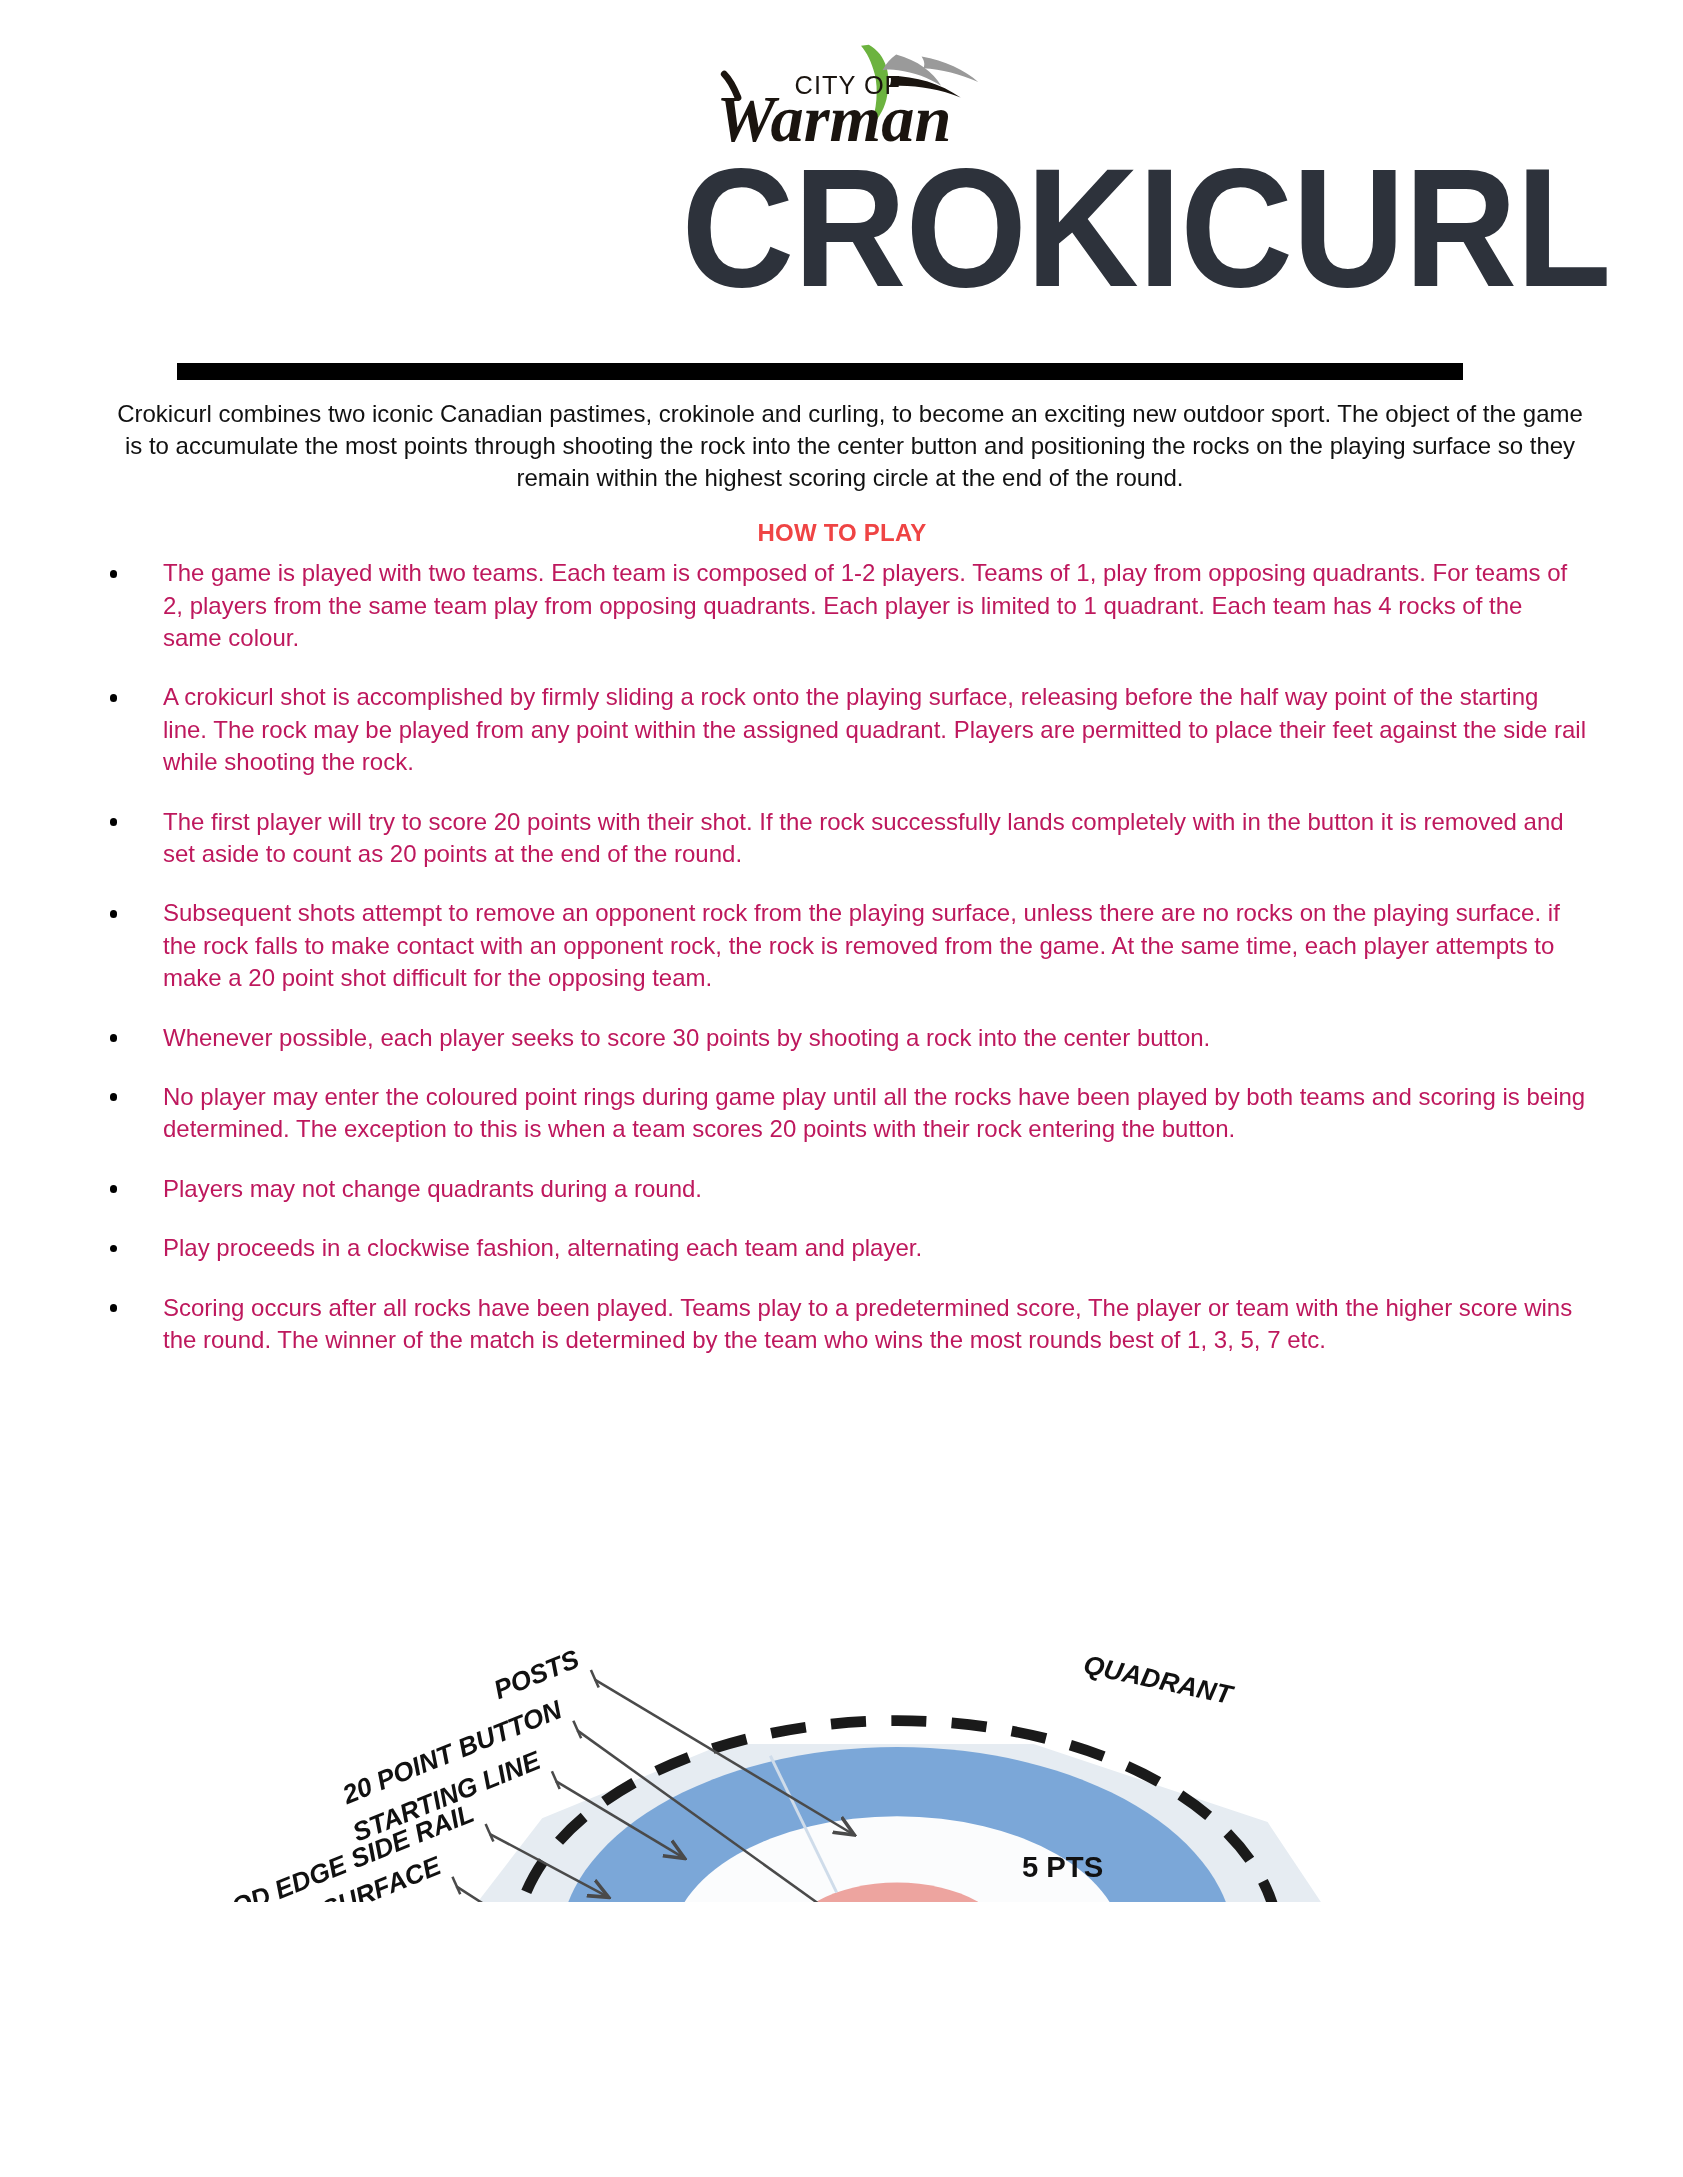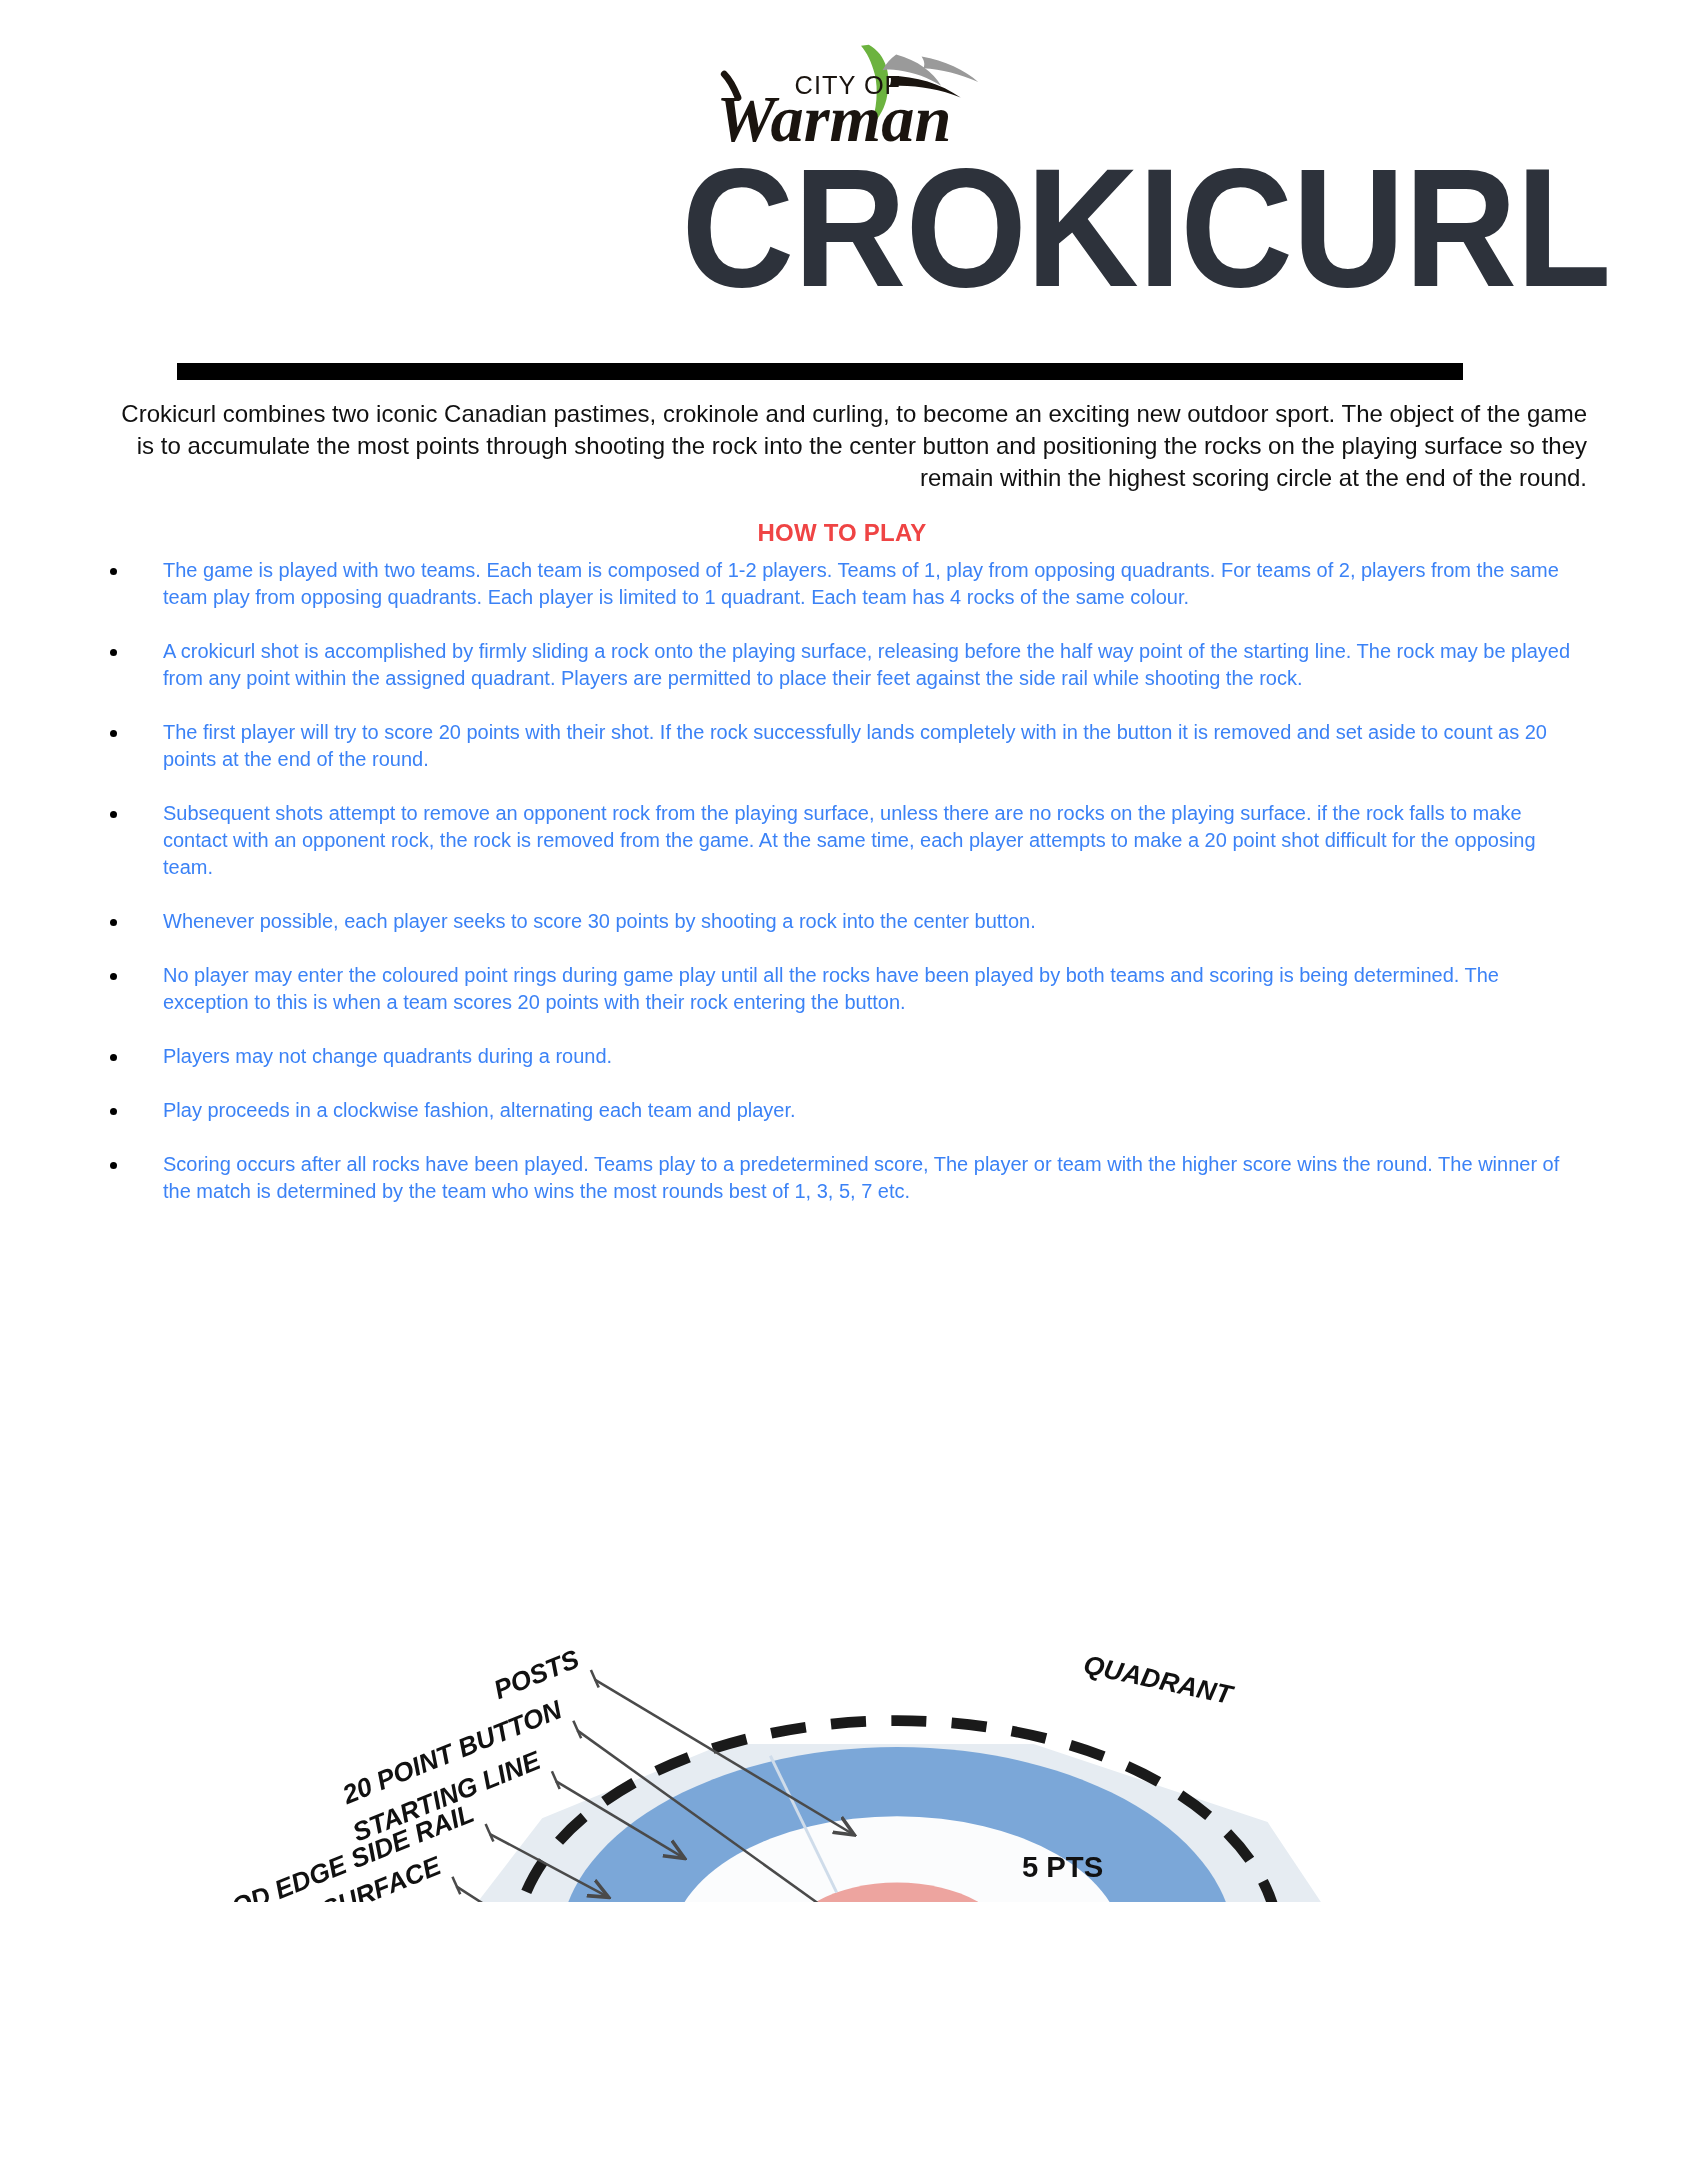--- a/index.html
+++ b/index.html
@@ -70,43 +70,43 @@
   .content {
     position: absolute;
     left: 97px;
     top: 398px;
     width: 1490px;
   }
   .intro {
     font-size: 24px;
     line-height: 1.34;
     margin: 0 0 25px 16px;
-    text-align: right;
+    text-align: center;
     color: #111111;
   }
   .how-heading {
     font-size: 24px;
     font-weight: bold;
     text-align: center;
     margin: 0 0 9.8px 0;
     letter-spacing: 0.2px;
     color: #ef4444;
   }
   ul.rules {
     list-style: none;
     margin: 0;
     padding: 0;
   }
   ul.rules > li {
     position: relative;
     padding-left: 66px;
     margin-bottom: 27px;
-    font-size: 20px;
+    font-size: 24px;
     line-height: 1.35;
-    color: #3b82f6;
+    color: #be185d;
   }
   ul.rules > li:last-child { margin-bottom: 16px; }
   ul.rules > li .bullet-dot {
     position: absolute;
     left: 12.7px;
     top: 0.52em;
     width: 7.8px;
     height: 7.8px;
     border-radius: 50%;
     background: #000000;

